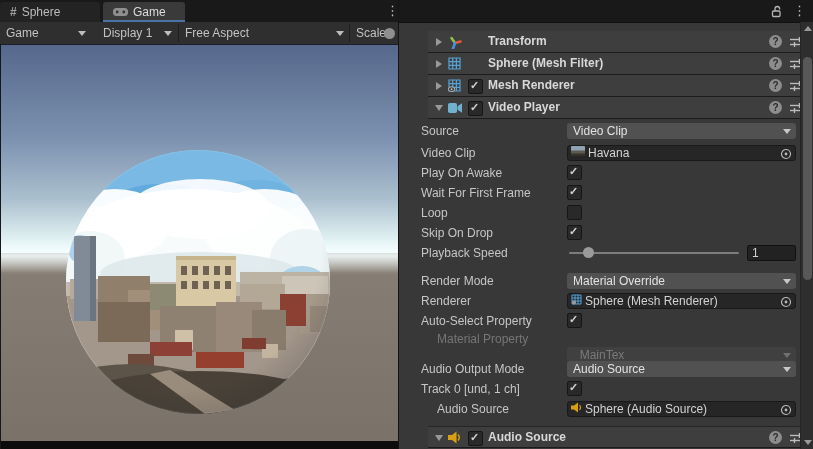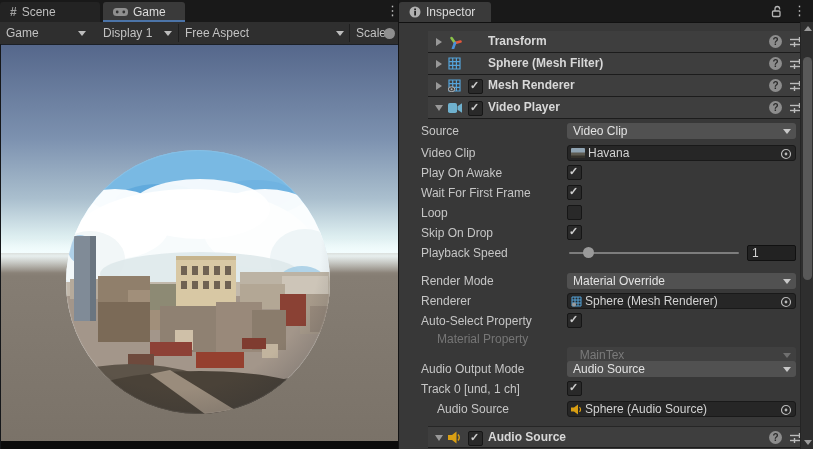--- a/index.html
+++ b/index.html
@@ -49,21 +49,21 @@
   .plabel{position:absolute;left:22px;top:0;line-height:20px;color:#c6c6c6;}
   .plabel.indent{left:38px;}
   .prow.disabled .plabel{color:#767676;}
   .val{position:absolute;left:168px;top:2px;width:229px;height:16px;}
   .dd{position:relative;height:16px;background:#515151;border-radius:3px;color:#e2e2e2;
       line-height:16px;padding-left:6px;box-sizing:border-box;}
   .dd .dd-caret{right:5px;top:6px;border-top-color:#c8c8c8;}
   .dd.disabled{background:#404040;color:#7a7a7a;margin-top:16px;}
   .dd.disabled .dd-caret{border-top-color:#707070;}
   .objfield{position:relative;height:16px;background:#262626;border:1px solid #191919;
-            border-radius:3px;box-sizing:border-box;display:flex;align-items:center;gap:3px;
+            border-radius:3px;box-sizing:border-box;display:flex;align-items:flex-start;gap:3px;
             padding:0 18px 0 3px;color:#d2d2d2;white-space:nowrap;overflow:hidden;}
   .picker{position:absolute;right:3px;top:2px;}
   .checkbox{position:relative;width:13px;height:13px;background:#292929;border:1px solid #161616;
             border-radius:2px;box-sizing:content-box;}
   .checkbox.checked::after{content:"✓";position:absolute;left:1px;top:-1px;font-size:11px;
             line-height:13px;color:#cdcdcd;font-weight:bold;}
   .slider-track{position:absolute;left:2px;top:7px;width:170px;height:2px;background:#7d7d7d;
             border-radius:1px;}
   .slider-knob{position:absolute;left:16px;top:2px;width:11px;height:11px;border-radius:50%;
             background:#9a9a9a;}
@@ -82,21 +82,21 @@
 </style>
 </head>
 <body>
 
 <div id="app">
 
   <div id="left">
     <div class="tabstrip">
       <div class="tab" style="left:0;width:80px;">
         <span style="font-weight:bold;color:#9f9f9f;">#</span>
-        <span>Scene</span>
+        <span>Sphere</span>
       </div>
       <div class="tab active" style="left:103px;width:62px;">
         <svg width="15" height="10">
           <rect x="0" y="1" width="15" height="8" rx="3.5" fill="#8f8f8f"></rect>
           <circle cx="4.2" cy="5" r="1.4" fill="#333"></circle>
             <circle cx="10.8" cy="5" r="1.4" fill="#333"></circle>
         </svg>
         <span>Game</span>
         <div class="tab-underline"></div>
       </div>
@@ -227,28 +227,20 @@
 
         <rect x="0" y="397" width="398" height="8" fill="#0c0c0c"></rect>
         <rect x="0" y="0" width="398" height="1" fill="#1c2026"></rect>
         <rect x="0" y="0" width="1" height="405" fill="#15171a"></rect>
       </svg>
     </div>
   </div>
 
   <div id="inspector">
     <div class="tabstrip">
-      <div class="tab active" style="left:0;width:72px;">
-        <svg width="12" height="12">
-          <circle cx="6" cy="6" r="5.5" fill="#b0b0b0"></circle>
-          <rect x="5.2" y="5" width="1.8" height="4.5" fill="#222"></rect>
-          <rect x="5.2" y="2.5" width="1.8" height="1.8" fill="#222"></rect>
-        </svg>
-        <span>Inspector</span>
-      </div>
       <svg class="abs" style="left:371px;top:5px;" width="13" height="13">
         <path d="M5 6 V3.8 a2.3 2.3 0 0 1 4.6 0 V4.6" fill="none" stroke="#b5b5b5" stroke-width="1.3"></path>
         <rect x="2.5" y="6" width="7.5" height="5.5" rx="1" fill="none" stroke="#b5b5b5" stroke-width="1.3"></rect>
       </svg>
       <div class="kebab abs" style="left:394px;top:4px;">⋮</div>
     </div>
 
     <div class="comp-header" style="top:31px;">
       <i class="fold closed"></i>
       <svg class="hicon" width="14" height="14">

